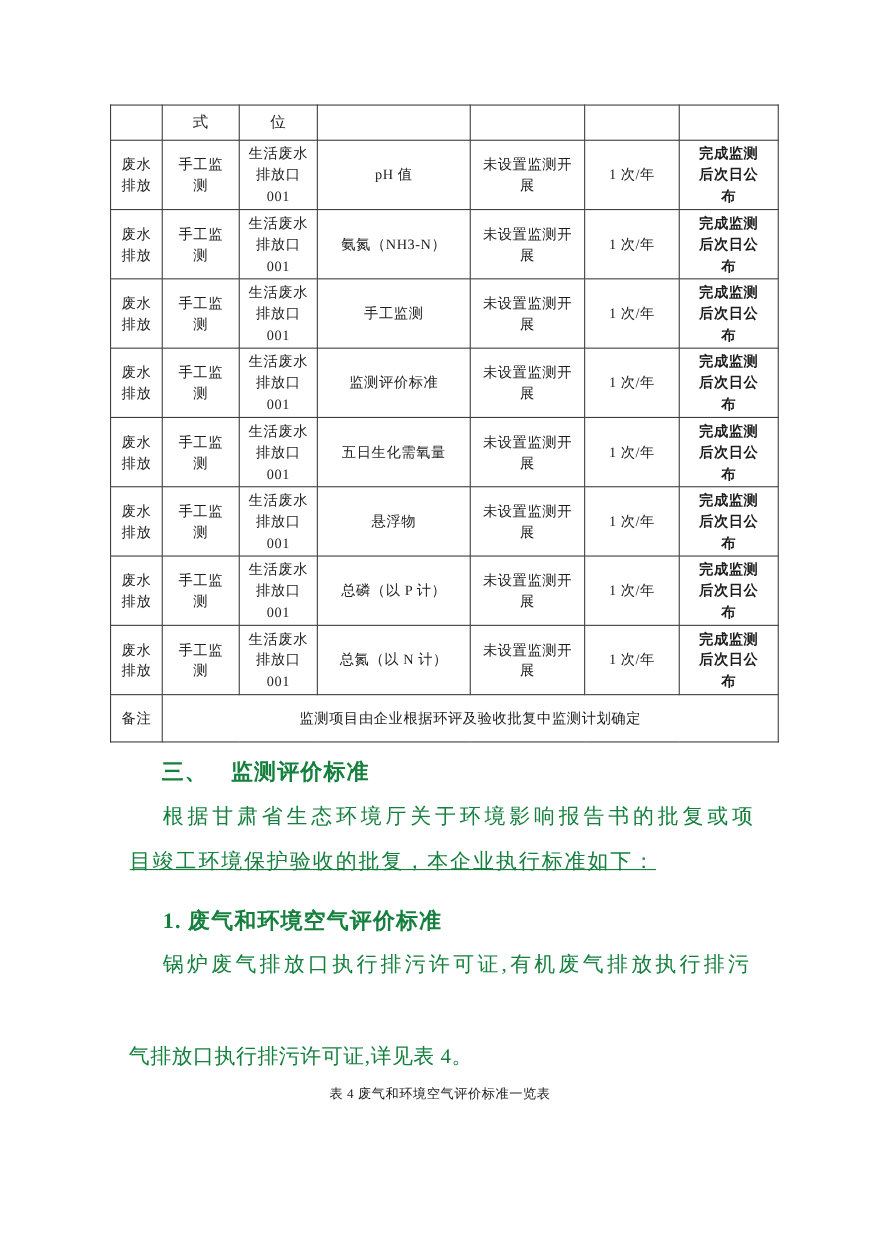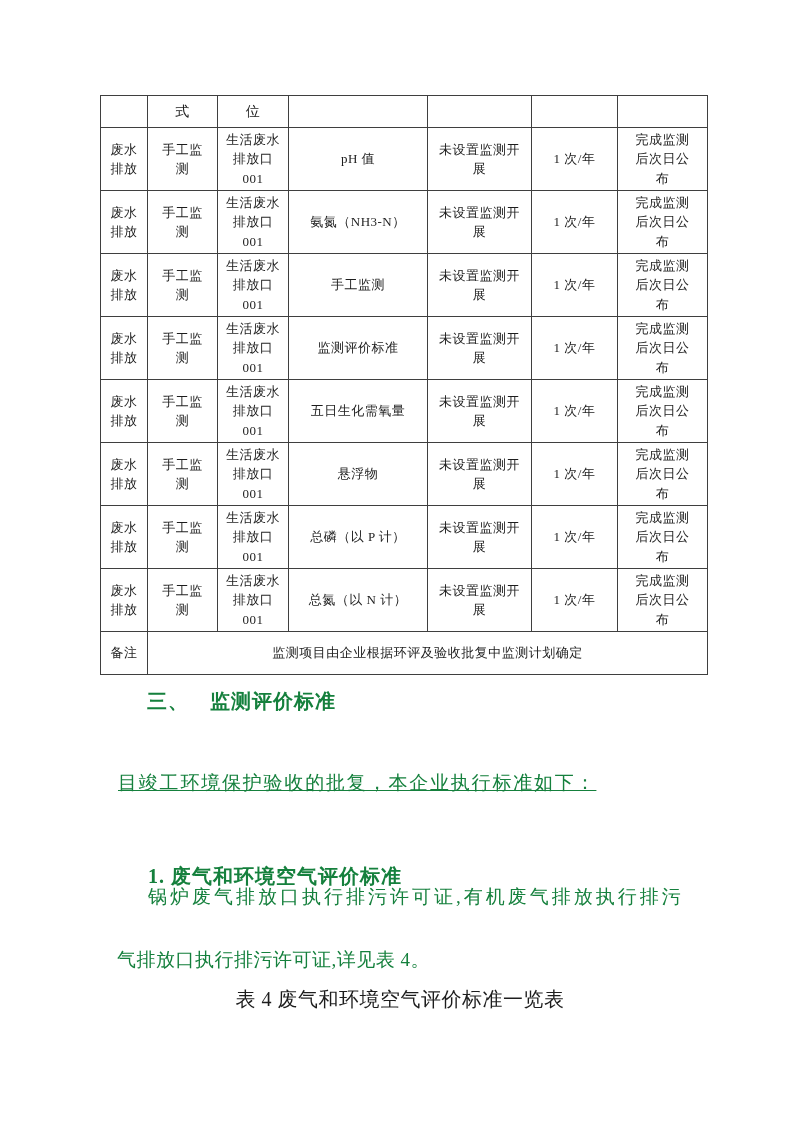--- a/index.html
+++ b/index.html
@@ -23,32 +23,32 @@
     color:#1d1d1d; overflow:hidden;
   }
   tr.row-header { height:32px; }
   tr.row-header td { font-size:14px; }
   tr.row-data { height:63px;margin-top:47px; }
   tr.row-remark { height:43px; }
   td.c0 { padding:0 8px; }
   td.c1 { padding:0 13px; }
   td.c2 { padding:0 7px; }
   td.c4 { padding:0 10px; }
-  td.c6 { padding:0 16px; }
+  td.c6 { padding:0 16px;font-weight:bold; }
   td.remark-merged { text-align:left; padding:0 9px; font-size:14px; letter-spacing:1px; }
 
   
   .txt { position:absolute; white-space:pre; font-size:19px; color:#15803d; }
   .hd  { font-weight:bold; font-size:20px; font-family:"Liberation Sans","DejaVu Sans",sans-serif; letter-spacing:1px; }
   .hd2 { font-weight:bold; font-size:20px; letter-spacing:1px; }
   .ls35 { letter-spacing:3.5px; }
   .ls30 { letter-spacing:3px; }
   .ls18 { letter-spacing:1.8px;text-decoration:underline; }
   .ls05 { letter-spacing:0.5px; }
-  .caption { position:absolute; left:0; width:800px; text-align:center; font-size:20px; letter-spacing:0.5px; }
+  .caption { position:absolute; left:0; width:800px; text-align:center; font-size:12px; letter-spacing:0.5px; }
 </style>
 </head>
 <body>
 
 <div class="page">
 
   <table class="monitor">
     <colgroup>
       <col style="width:47px">
         <col style="width:70px">
@@ -141,19 +141,20 @@
           <td class="c6">完成监测后次日公布</td>
         </tr>
         <tr class="row-remark">
           <td class="c0">备注</td>
           <td class="remark-merged" colspan="6">监测项目由企业根据环评及验收批复中监测计划确定</td>
         </tr>
       </tbody>
   </table>
 
   <div class="txt hd" style="left:147px; top:688px;">三、　监测评价标准</div>
+  <div class="txt ls35" style="left:148px; top:729px;">根据甘肃省生态环境厅关于环境影响报告书的批复或项</div>
   <div class="txt ls18" style="left:118px; top:770px;">目竣工环境保护验收的批复，本企业执行标准如下：</div>
-  <div class="txt hd2" style="left:148px; top:863px;text-align:center;">1. 废气和环境空气评价标准</div>
-  <div class="txt ls30" style="left:148px; top:864px;margin-top:20px;">锅炉废气排放口执行排污许可证,有机废气排放执行排污</div>
+  <div class="txt hd2" style="left:148px; top:824px;text-align:center;">1. 废气和环境空气评价标准</div>
+  <div class="txt ls30" style="left:148px; top:864px;">锅炉废气排放口执行排污许可证,有机废气排放执行排污</div>
   <div class="txt ls05" style="left:117px; top:947px;">气排放口执行排污许可证,详见表 4。</div>
   <div class="caption" style="top:986px;">表 4 废气和环境空气评价标准一览表</div>
 
 </div>
 
 </body></html>

